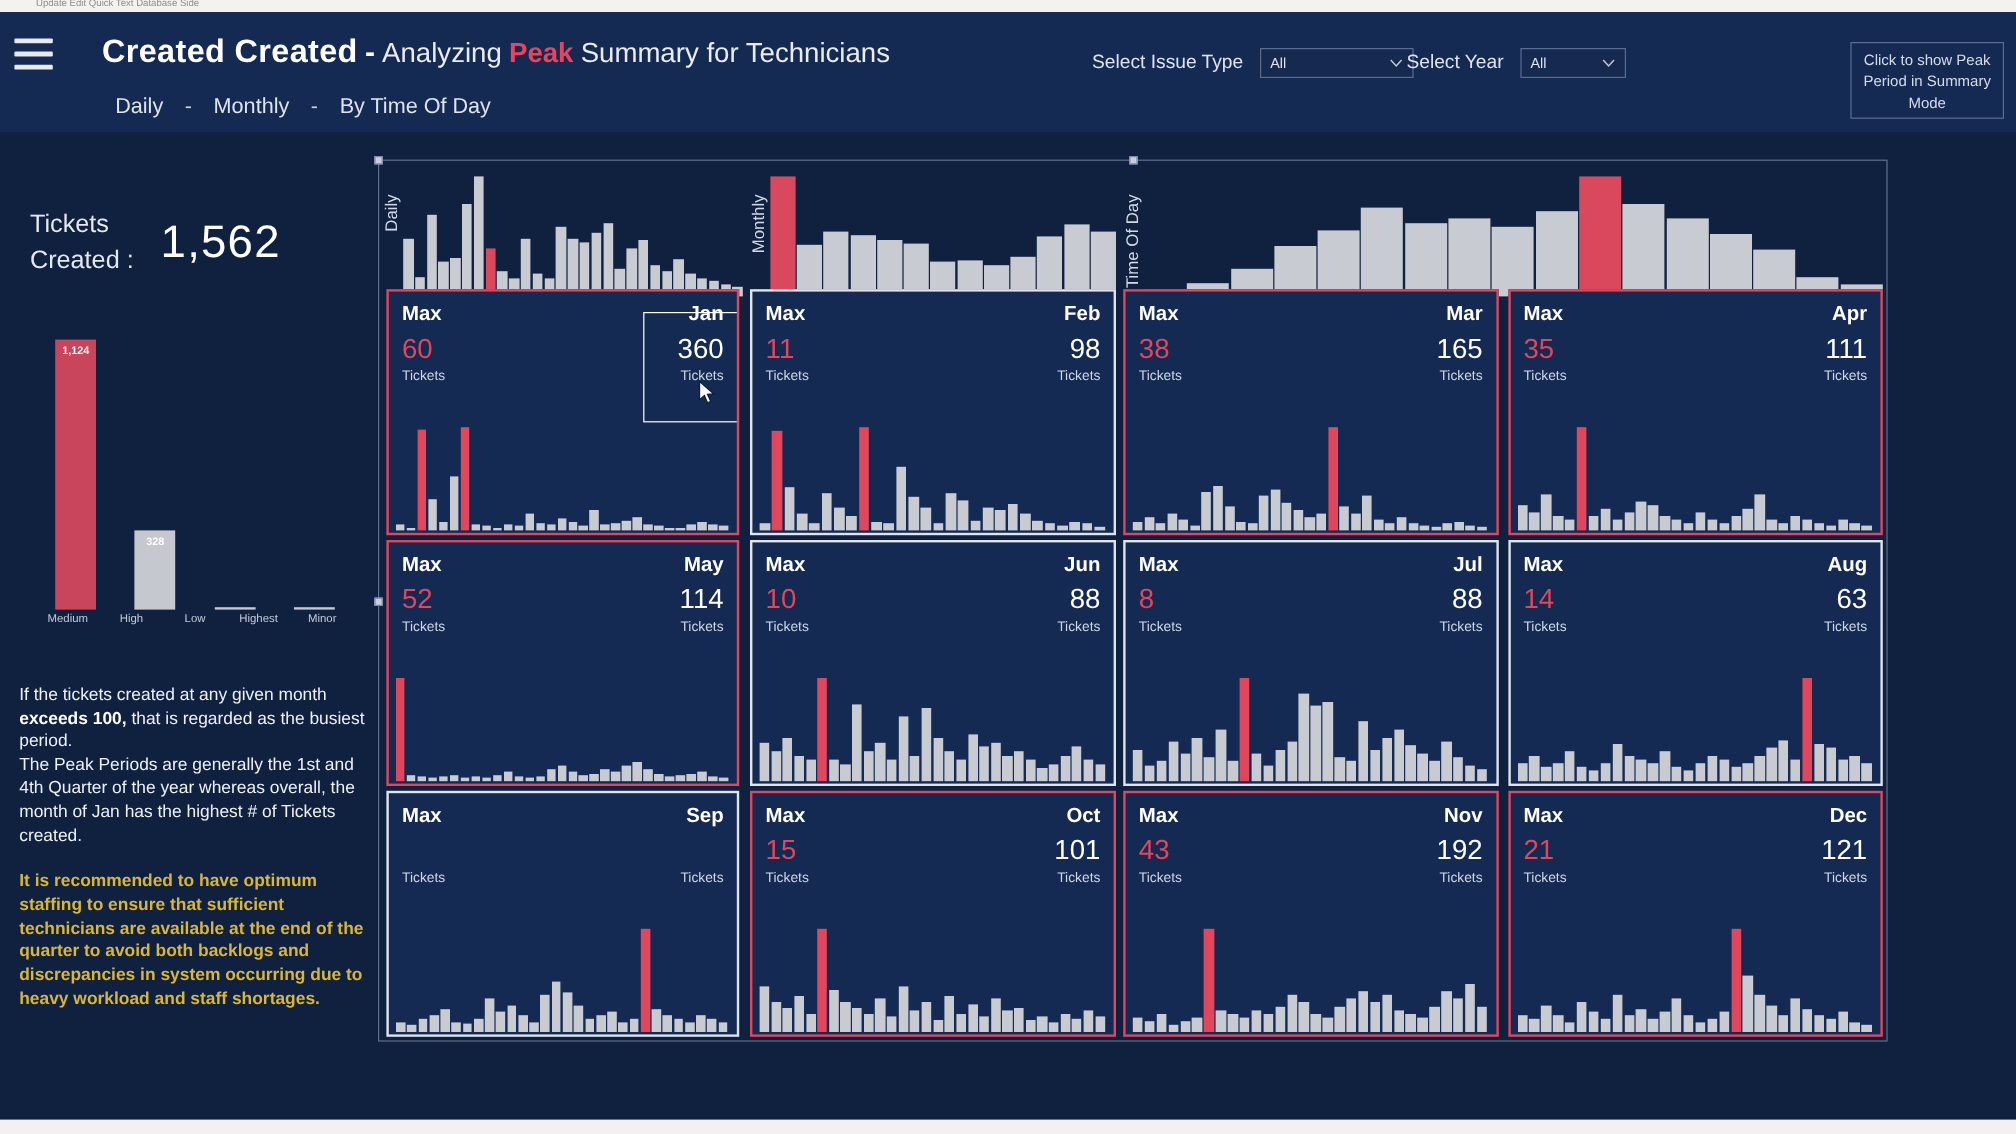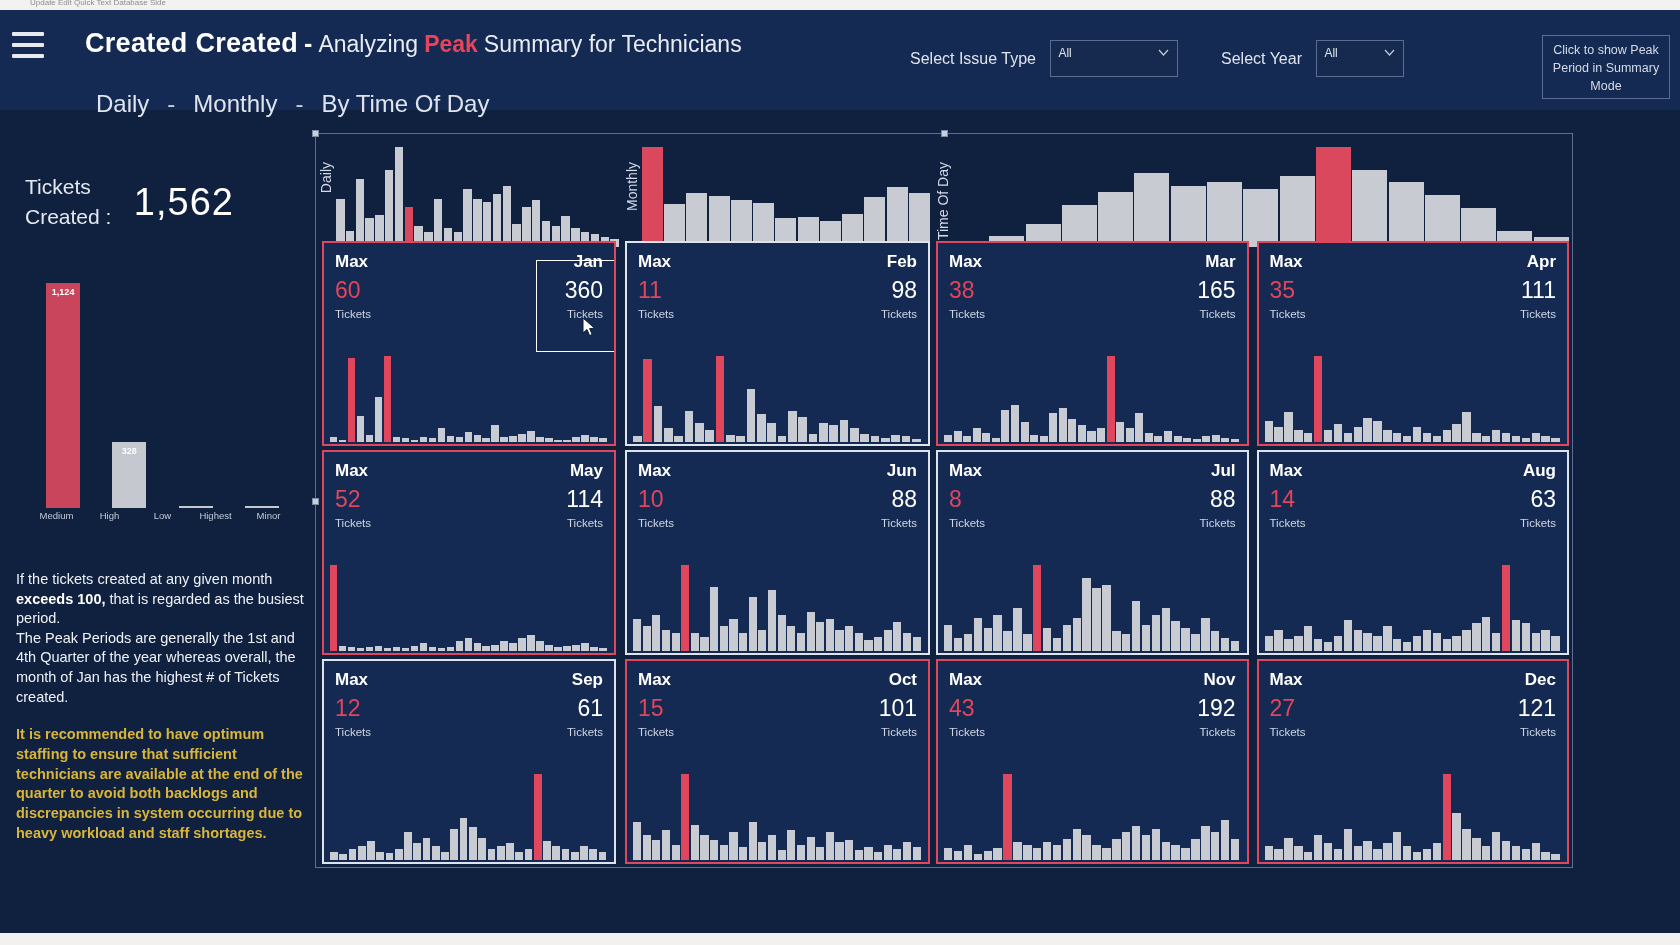--- a/index.html
+++ b/index.html
@@ -41,36 +41,36 @@
     white-space: nowrap;
   }
   .title-main {
     font-size: 27px; font-weight: bold; color: #ffffff; letter-spacing: .3px;
   }
   .title-dash { font-size: 25px; color: #ffffff; font-weight: bold; margin: 0 6px; }
   .title-sub { font-size: 23px; color: #e9ecf3; font-weight: normal; }
   .title-peak { font-size: 23px; color: #e8445c; font-weight: bold; }
 
   .subnav {
-    position: absolute; left: 92px; top: 80px;
-    font-size: 24px; color: #dfe4ee;
+    position: absolute; left: 92px; top: 68px;
+    font-size: 18px; color: #dfe4ee;
     white-space: nowrap;
   }
   .subnav .nav-item { padding: 0 4px; cursor: pointer; }
   .subnav .nav-sep { color: #c6ccda; padding: 0 14px; }
 
   
   .slicer-group { position: absolute; top: 30px; white-space: nowrap; }
   .slicer-label {
     font-size: 16px; color: #dfe4ee; vertical-align: middle; margin-right: 10px;
   }
   .slicer-box {
     display: inline-block; vertical-align: middle;
     border: 1px solid #5b6c92; background: #16294e;
-    height: 37px; position: relative;
+    height: 25px; position: relative;
   }
   .slicer-value {
     font-size: 12px; color: #dfe4ee; position: absolute; left: 7px; top: 5px;
   }
   .chev {
     position: absolute; right: 8px; top: 8px;
     width: 11px; height: 7px;
   }
   .chev svg { display: block; }
 
@@ -251,21 +251,21 @@
     <span class="slicer-box" style="width:128px">
       <span class="slicer-value">All</span>
       <span class="chev">
         <svg width="11" height="7" viewBox="0 0 11 7">
             <path d="M1 1 L5.5 6 L10 1" stroke="#c3cad9" stroke-width="1.2" fill="none"></path>
           </svg>
       </span>
     </span>
   </div>
 
-  <div class="slicer-group" style="left:1221px">
+  <div class="slicer-group" style="left:1172px">
     <span class="slicer-label">Select Year</span>
     <span class="slicer-box" style="width:88px">
       <span class="slicer-value">All</span>
       <span class="chev">
         <svg width="11" height="7" viewBox="0 0 11 7">
             <path d="M1 1 L5.5 6 L10 1" stroke="#c3cad9" stroke-width="1.2" fill="none"></path>
           </svg>
       </span>
     </span>
   </div>
@@ -460,24 +460,20 @@
               <div class="mb" style="height: 7.81818px;"></div>
               <div class="mb" style="height: 3.90909px;"></div>
               <div class="mb" style="height: 2.60606px;"></div>
             </div>
           </div>
           <div class="mcard light">
             <div class="row1">
               <span>Max</span>
               <span>Sep</span>
             </div>
-            <div class="row2">
-              <span class="v-min">12</span>
-              <span class="v-max">61</span>
-            </div>
             <div class="row3">
               <span>Tickets</span>
               <span>Tickets</span>
             </div>
             <div class="minibars">
               <div class="mb" style="height: 8.32258px;"></div>
               <div class="mb" style="height: 5.54839px;"></div>
               <div class="mb" style="height: 11.0968px;"></div>
               <div class="mb" style="height: 13.871px;"></div>
               <div class="mb" style="height: 19.4194px;"></div>
@@ -920,21 +916,21 @@
               <div class="mb" style="height: 39.9286px;"></div>
               <div class="mb" style="height: 21.5px;"></div>
             </div>
           </div>
           <div class="mcard">
             <div class="row1">
               <span>Max</span>
               <span>Dec</span>
             </div>
             <div class="row2">
-              <span class="v-min">27</span>
+              <span class="v-min">21</span>
               <span class="v-max">121</span>
             </div>
             <div class="row3">
               <span>Tickets</span>
               <span>Tickets</span>
             </div>
             <div class="minibars">
               <div class="mb" style="height: 13.871px;"></div>
               <div class="mb" style="height: 11.0968px;"></div>
               <div class="mb" style="height: 22.1935px;"></div>

